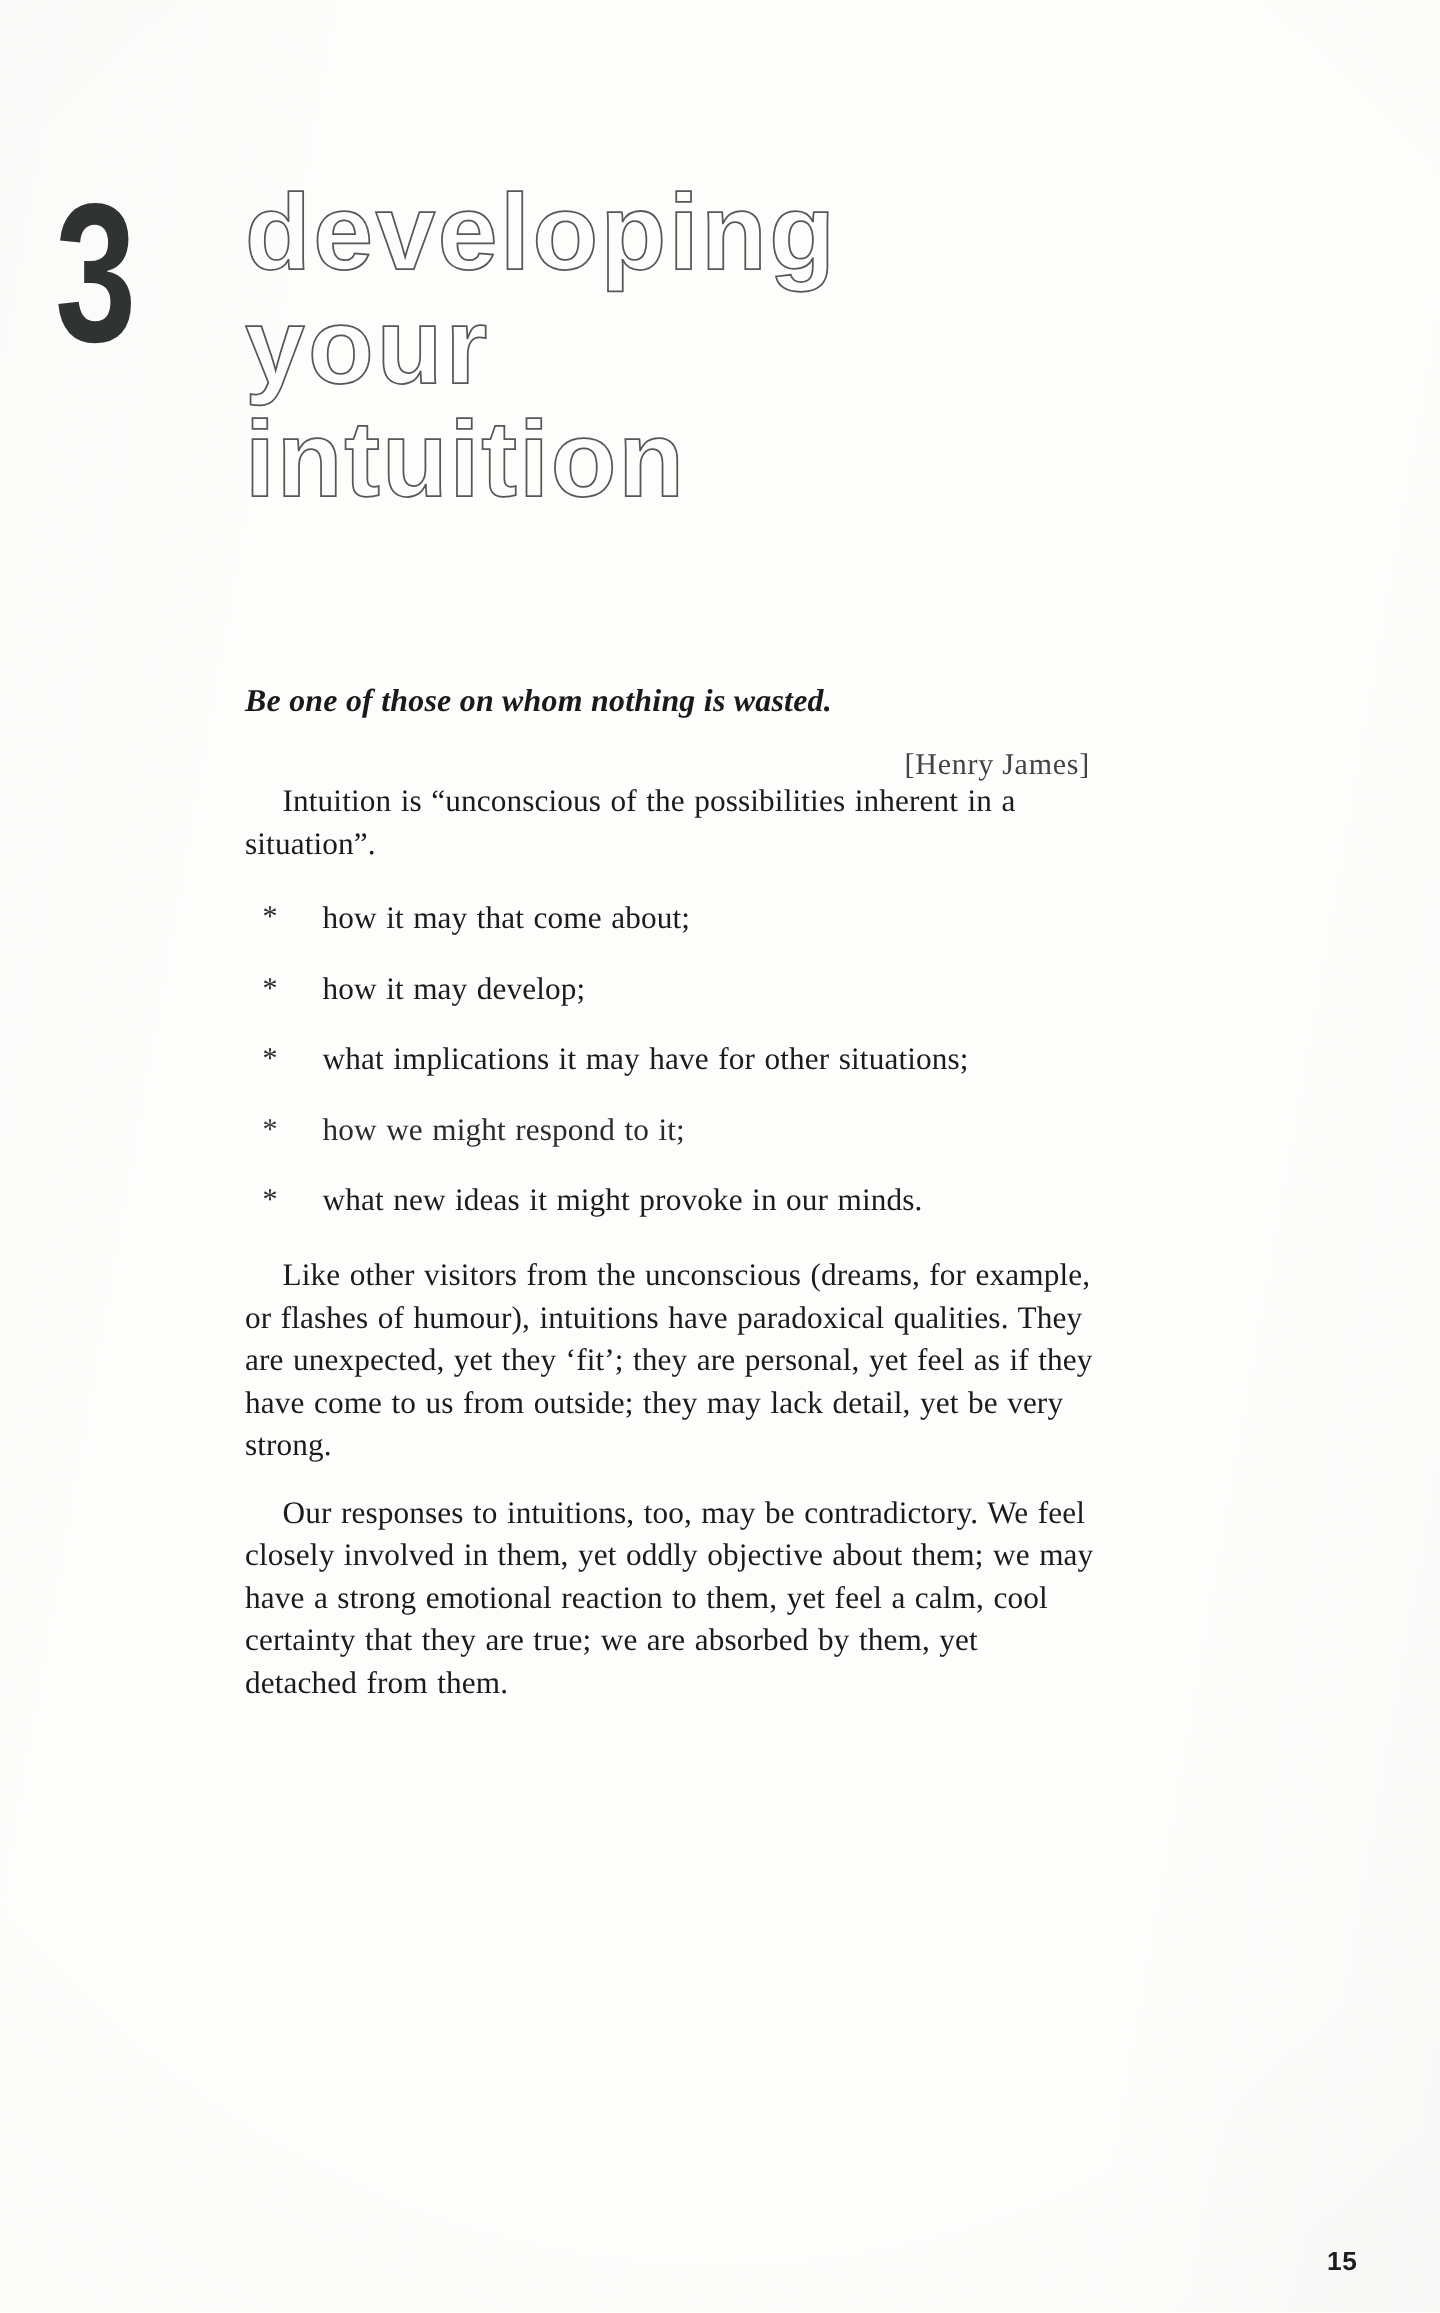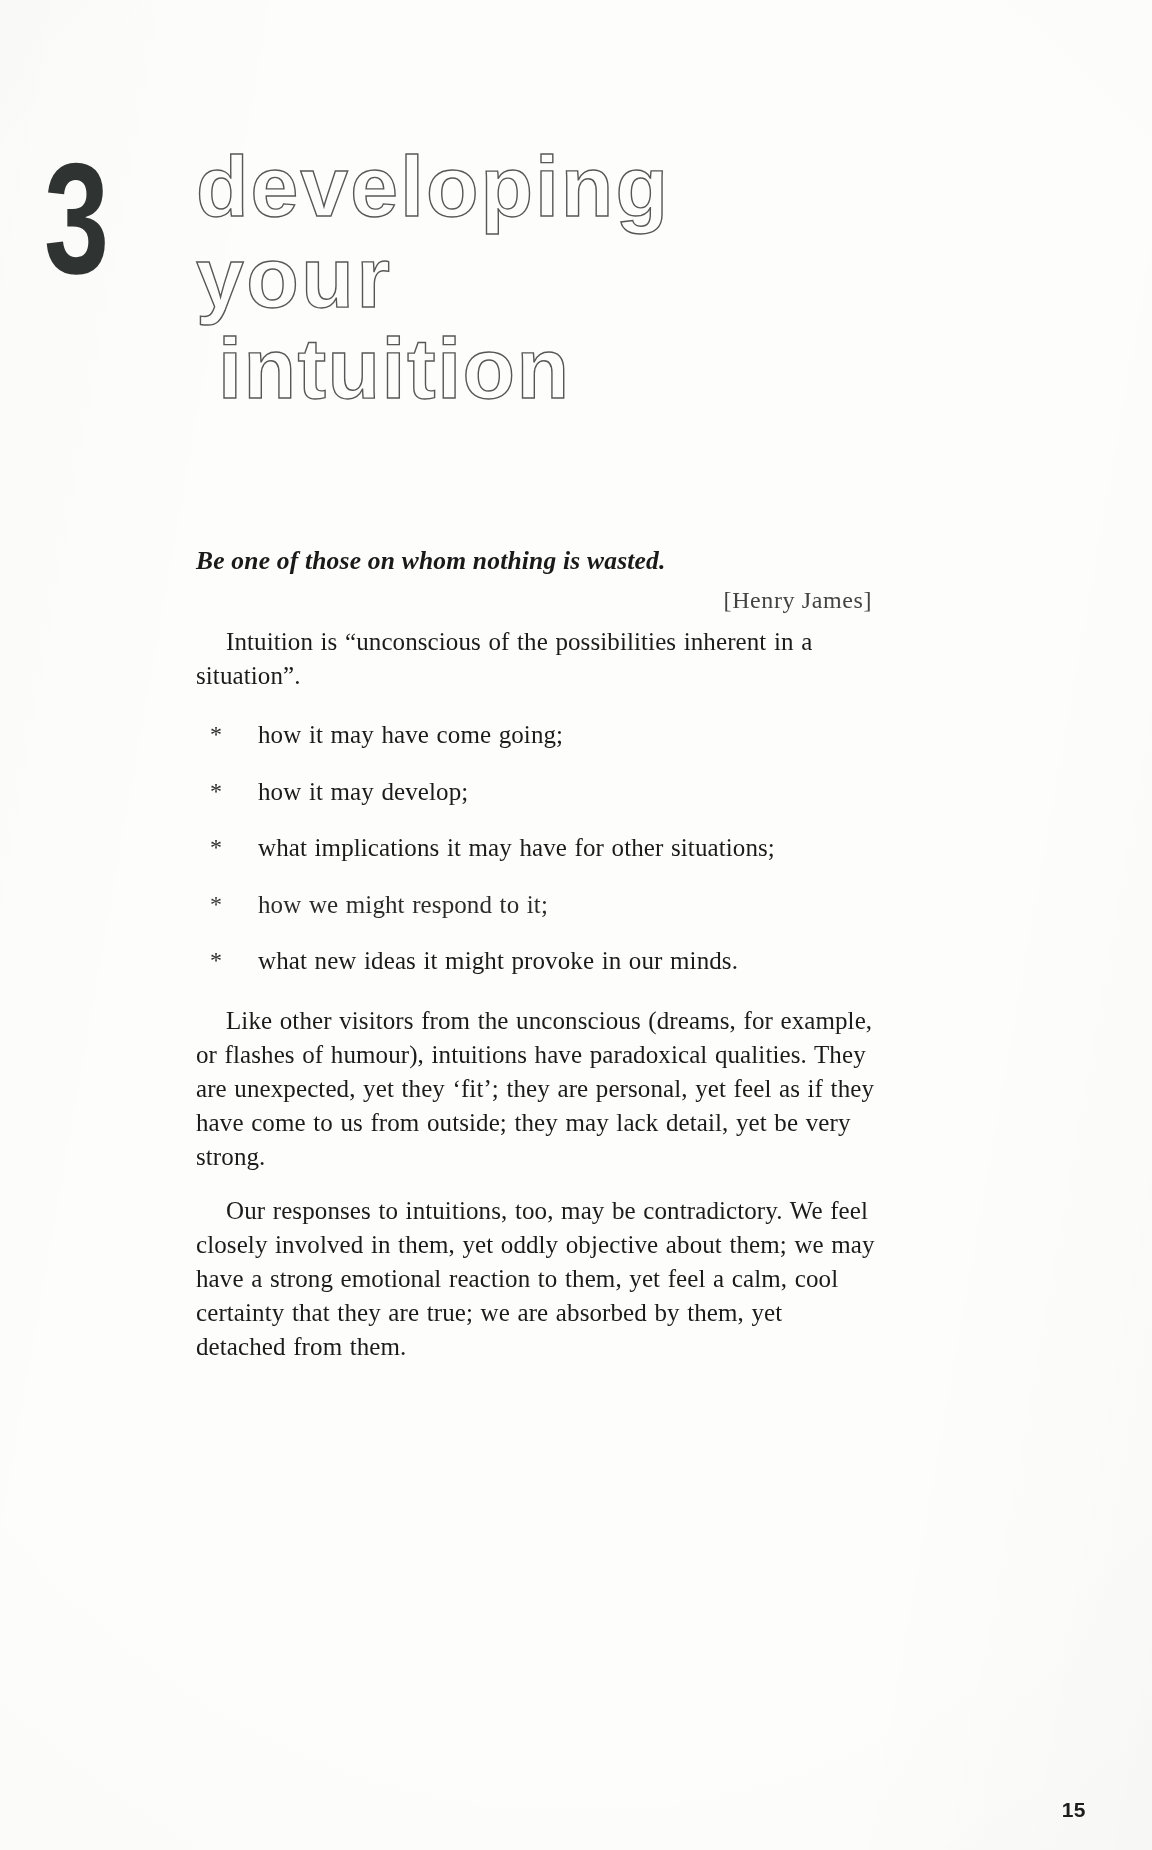--- a/index.html
+++ b/index.html
@@ -64,21 +64,21 @@
     
     color: transparent;
     -webkit-text-stroke: 1.4px #4a4a4a;
     text-stroke: 1.4px #4a4a4a;
     white-space: nowrap;
     margin: 0 0 6px 0;
     opacity: 0.92;
   }
 
   .chapter-title .tline.l2 { letter-spacing: 2.5px; }
-  .chapter-title .tline.l3 { letter-spacing: 1.5px; margin-left: 22px; }
+  .chapter-title .tline.l3 { letter-spacing: 1.5px; }
 
   
   .epigraph {
     position: absolute;
     left: 196px;
     top: 545px;
     width: 676px;
   }
 
   .epigraph-quote {
@@ -90,21 +90,21 @@
     letter-spacing: 0.2px;
     color: #1a1a1a;
     margin: 0;
   }
 
   .epigraph-source {
     font-family: "Liberation Serif", "DejaVu Serif", serif;
     font-size: 24px;
     line-height: 1.3;
     text-align: right;
-    margin: 8px 0 0 0;
+    margin: 20px 0 0 0;
     color: #2a2a2a;
     letter-spacing: 0.6px;
     
     opacity: 0.88;
   }
 
   
   .body-col {
     position: absolute;
     left: 196px;
@@ -192,21 +192,21 @@
   </div>
 
   <div class="body-col">
 
     <p class="para">Intuition is “unconscious of the possibilities inherent in a situation”.</p>
 
 
     <ul class="bullet-list">
       <li class="bullet-item">
         <span class="bullet-marker">*</span>
-        <span class="bullet-text">how it may have come going;</span>
+        <span class="bullet-text">how it may that come about;</span>
       </li>
       <li class="bullet-item">
         <span class="bullet-marker">*</span>
         <span class="bullet-text">how it may develop;</span>
       </li>
       <li class="bullet-item">
         <span class="bullet-marker">*</span>
         <span class="bullet-text">what implications it may have for other situations;</span>
       </li>
       <li class="bullet-item ink-light">

